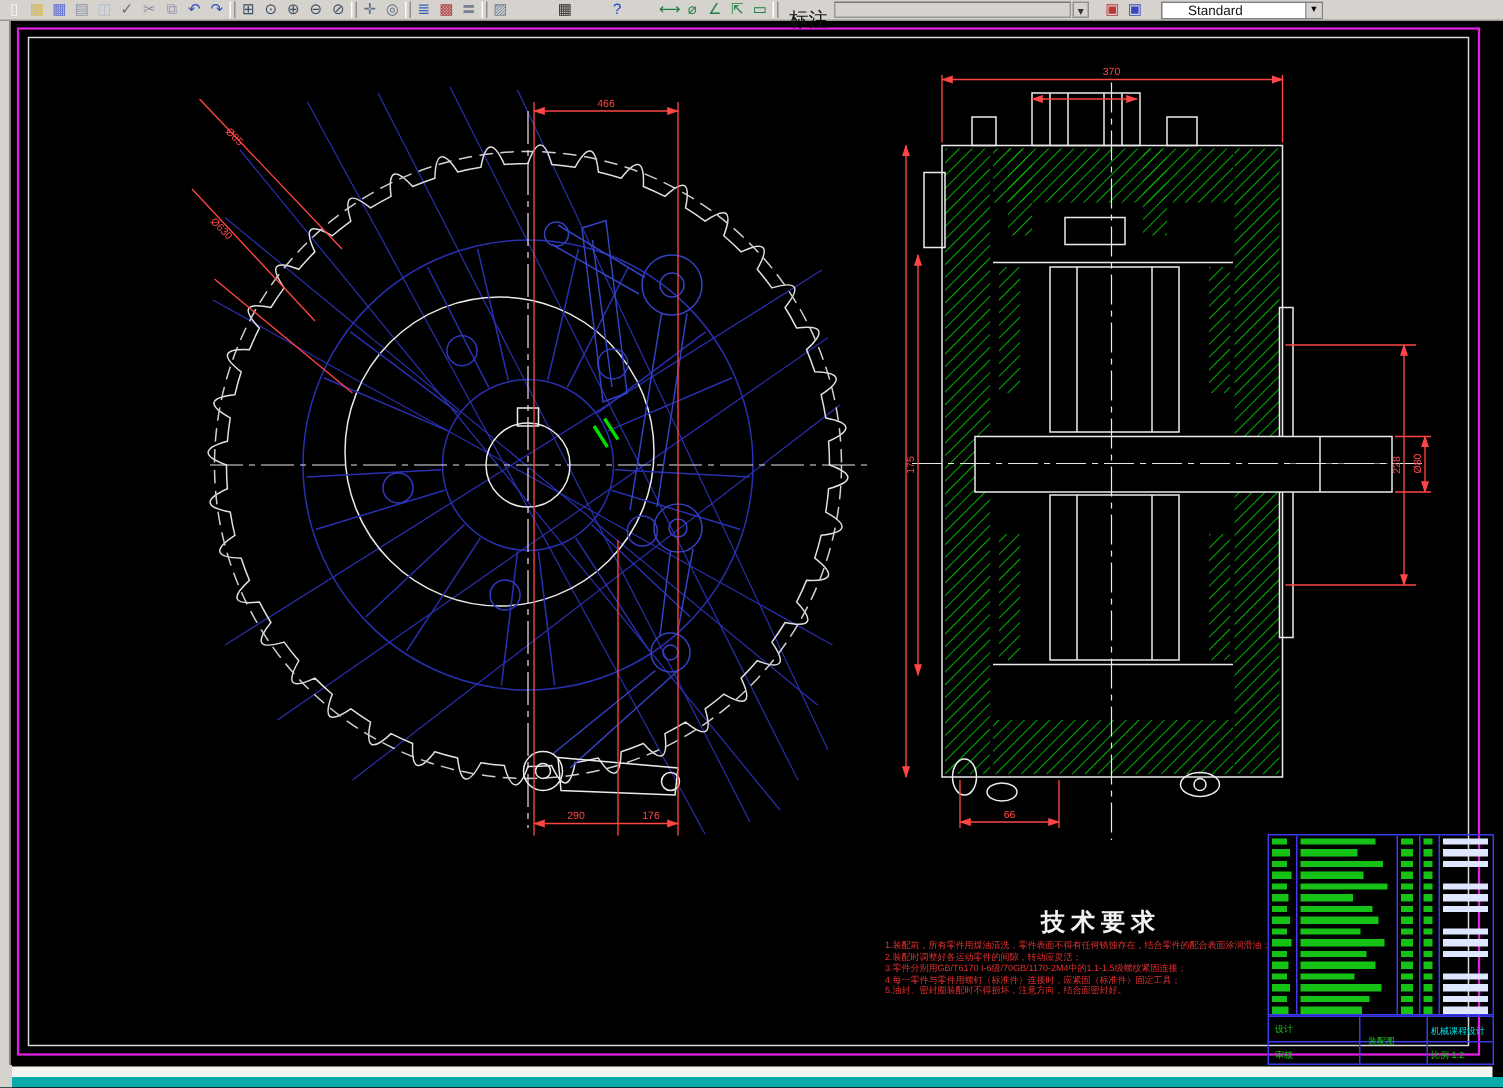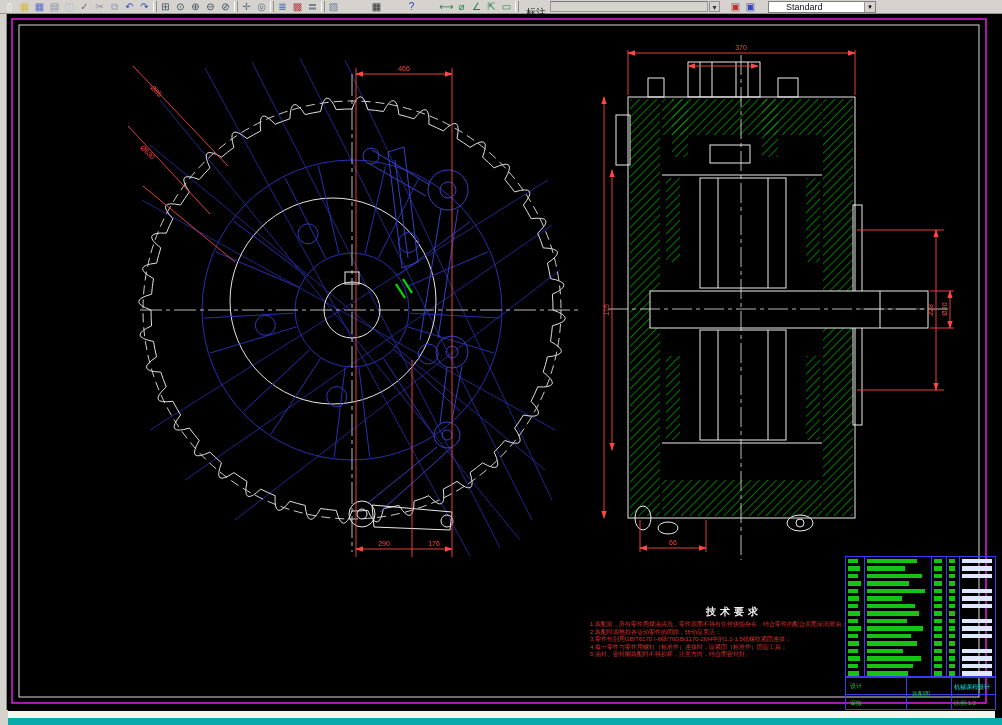--- a/index.html
+++ b/index.html
@@ -10,21 +10,21 @@
   
   #toolbar { position:absolute; top:0; left:0; width:1002px; height:14px;
     background:#d6d3ce; border-bottom:1px solid #9a978f; display:flex;
     align-items:center; padding:0 2px; z-index:6; }
   .tb-group { display:flex; align-items:center; }
   .tb-icon { width:15px; height:12px; font-size:10px; line-height:12px;
     text-align:center; color:#444; cursor:pointer; flex:0 0 auto; overflow:hidden; }
   .tb-sep { width:4px; height:11px; border-left:1px solid #fff;
     border-right:1px solid #928f88; margin:0 1px; flex:0 0 auto; }
   .sp8{width:8px;flex:0 0 auto;} .sp20{width:20px;flex:0 0 auto;} .sp28{width:28px;flex:0 0 auto;}
-  #annot-label { font-size:10px; color:#111; margin:12px 4px 0 6px; white-space:nowrap; }
+  #annot-label { font-size:13px; color:#111; margin:12px 4px 0 6px; white-space:nowrap; }
   #annot-combo { width:158px; height:11px; background:#d6d3ce;
     border:1px solid #999; border-top-color:#777; }
   .drop-btn { width:11px; height:11px; font-size:8px; line-height:11px;
     text-align:center; color:#333; background:#d6d3ce; border:1px solid #929292;
     margin-left:1px; flex:0 0 auto; }
   #standard-combo { width:108px; height:12px; background:#fff;
     border:1px solid #7f7f7f; display:flex; align-items:center; margin-left:10px; }
   #standard-combo span { flex:1; font-size:9px; color:#111; padding-left:17px; }
   #standard-combo .arr { width:11px; height:10px; background:#d6d3ce;
     border-left:1px solid #999; font-size:7px; line-height:10px; text-align:center; }
@@ -38,21 +38,21 @@
     background:#09aaaa; z-index:5; }
   #corner-box { position:absolute; left:0; top:710px; width:8px; height:15px;
     background:#d6d3ce; z-index:6; }
 
   
   #cad { position:absolute; left:0; top:0; z-index:1; }
   .dim { font:7px "Liberation Sans",sans-serif; fill:#ff4545; }
 
   
   #techreq { position:absolute; left:590px; top:605px; width:288px; z-index:3; }
-  #techreq h3 { font-size:10px; color:#f2f2f2; text-align:center;
+  #techreq h3 { font-size:16px; color:#f2f2f2; text-align:center;
     letter-spacing:4px; margin-bottom:2px; font-weight:bold; }
   #techreq p { font-size:6px; line-height:7.5px; color:#e23030; }
 
   
   #bom { position:absolute; left:845px; top:556px; width:151px; height:121px;
     border:1px solid #3a3aee; z-index:3; }
   .bom-col { position:absolute; top:0; height:100%; border-left:1px solid #3a3aee; }
   #bom-rows { position:absolute; inset:0; }
   .bom-row { position:relative; height:7.5px; }
   .gbar { position:absolute; top:1.5px; height:4.5px; background:#17c217; display:block; }

